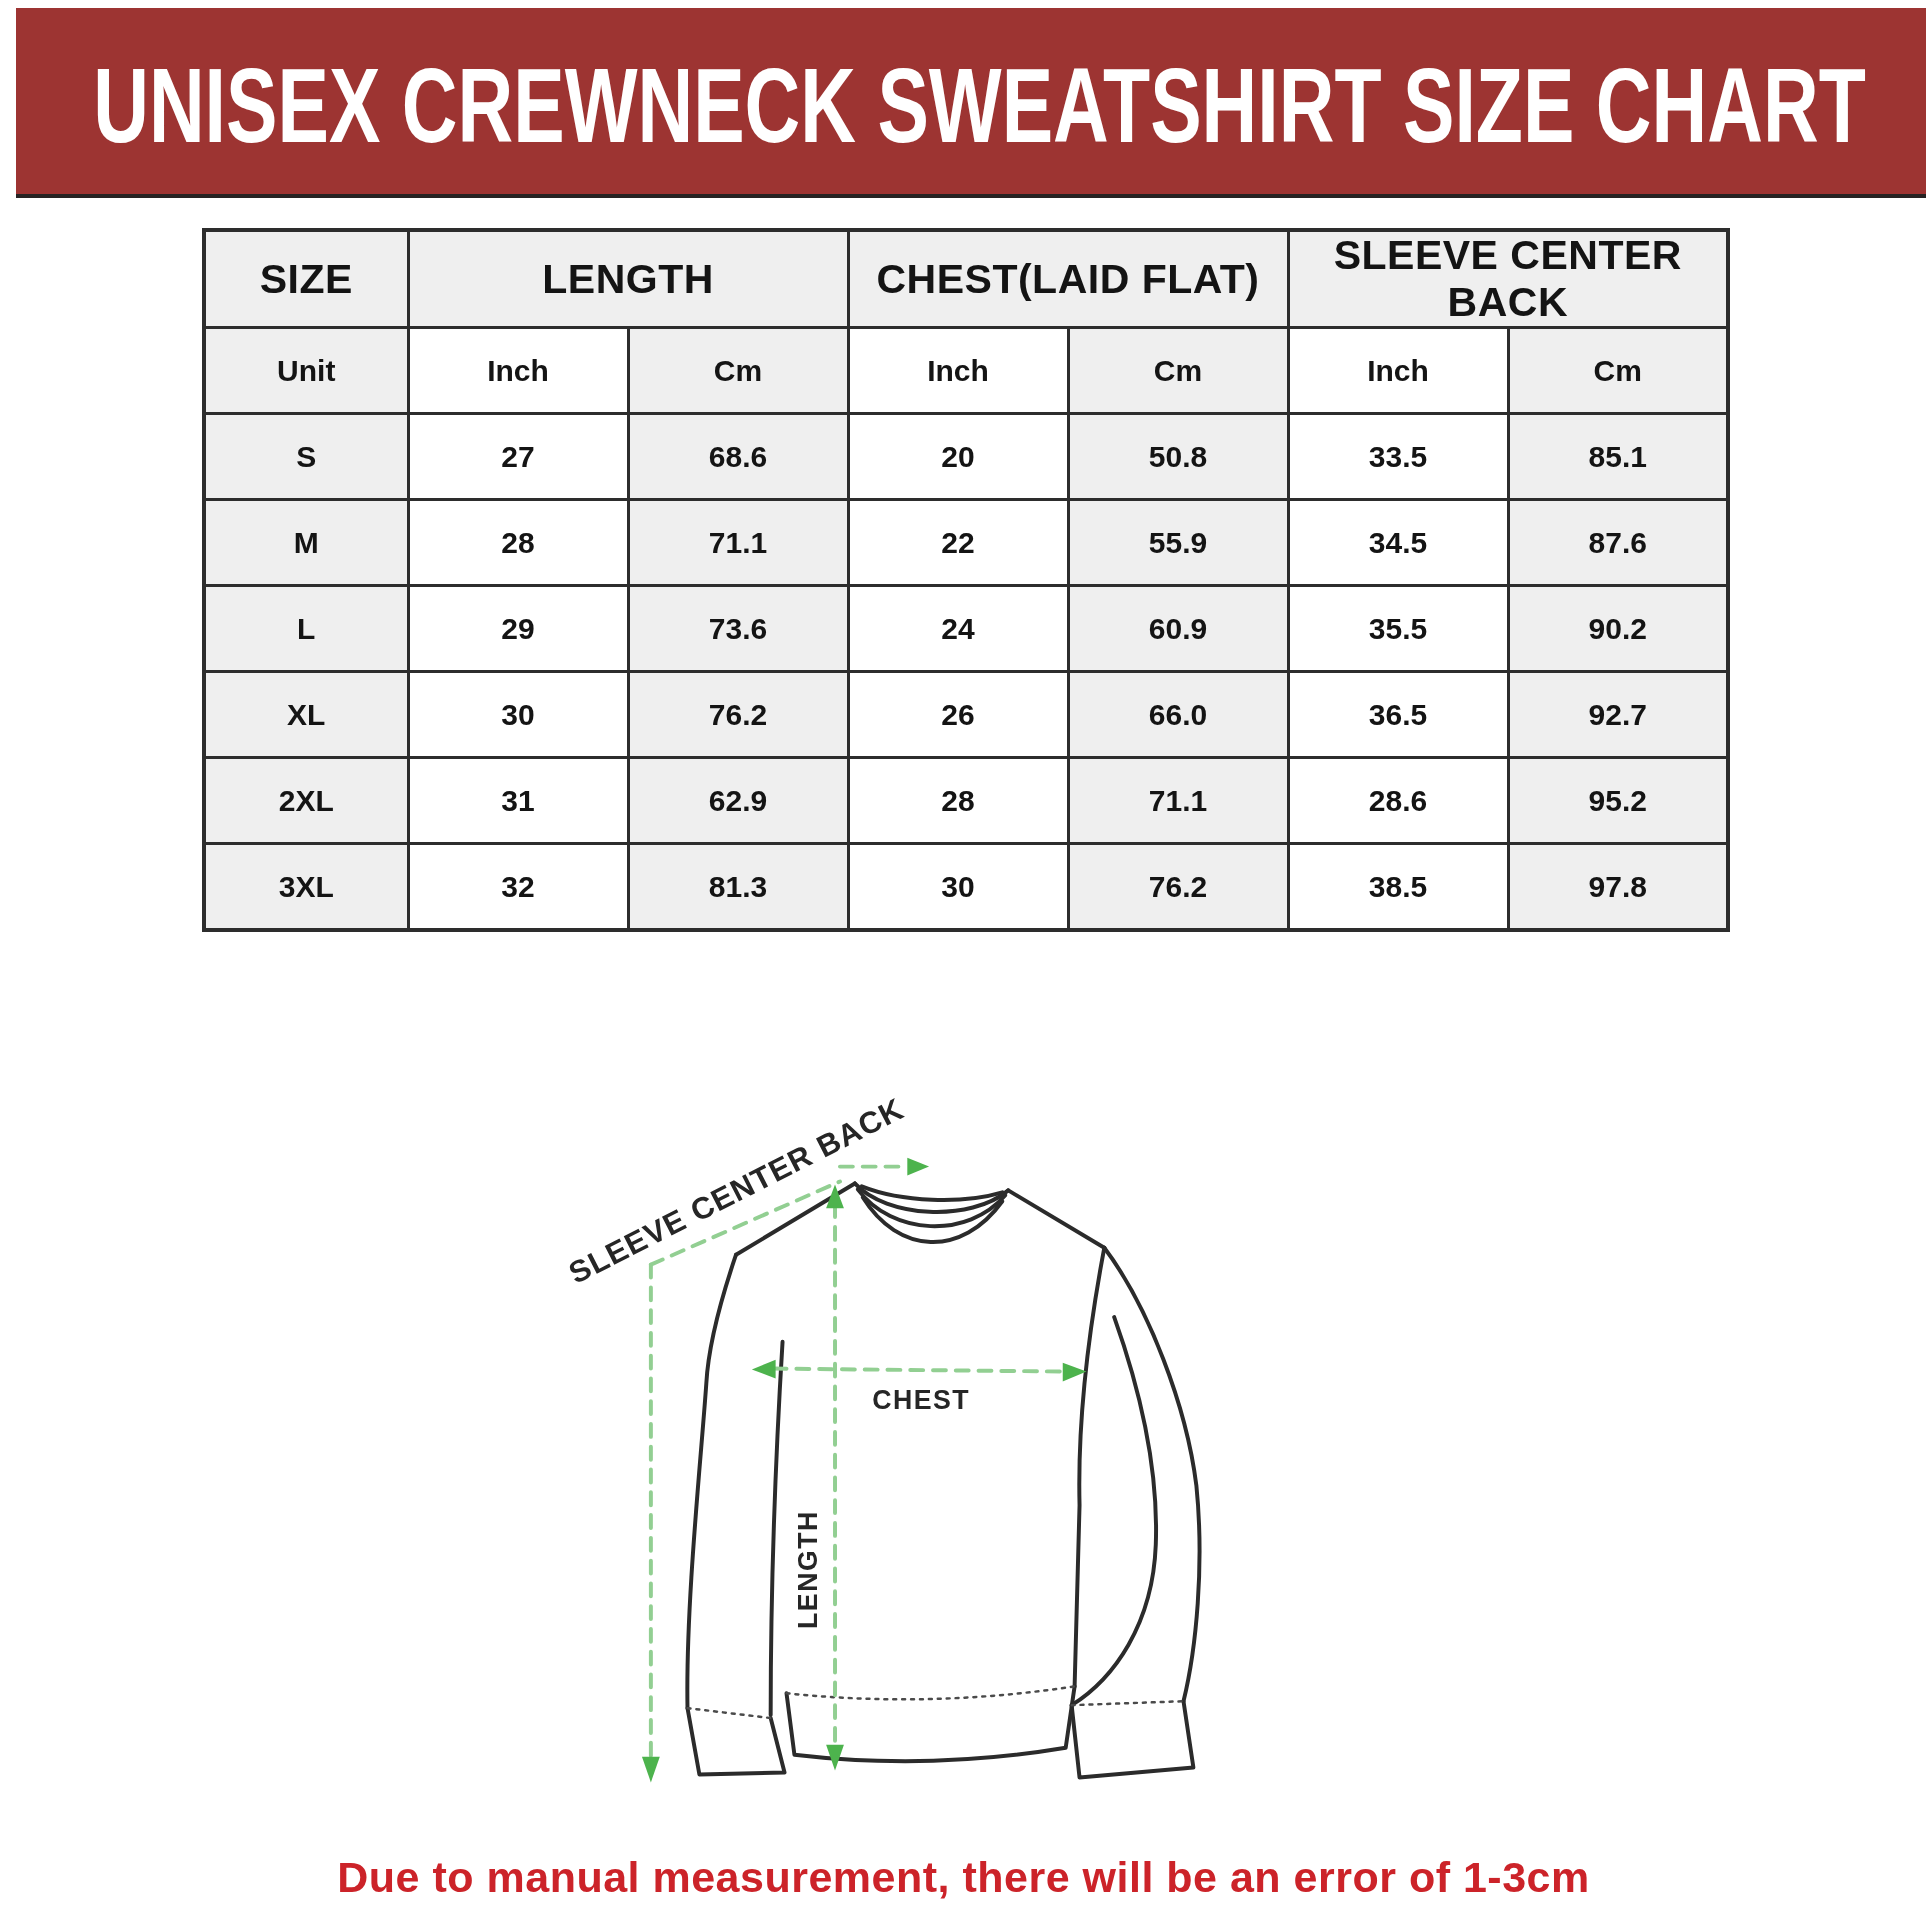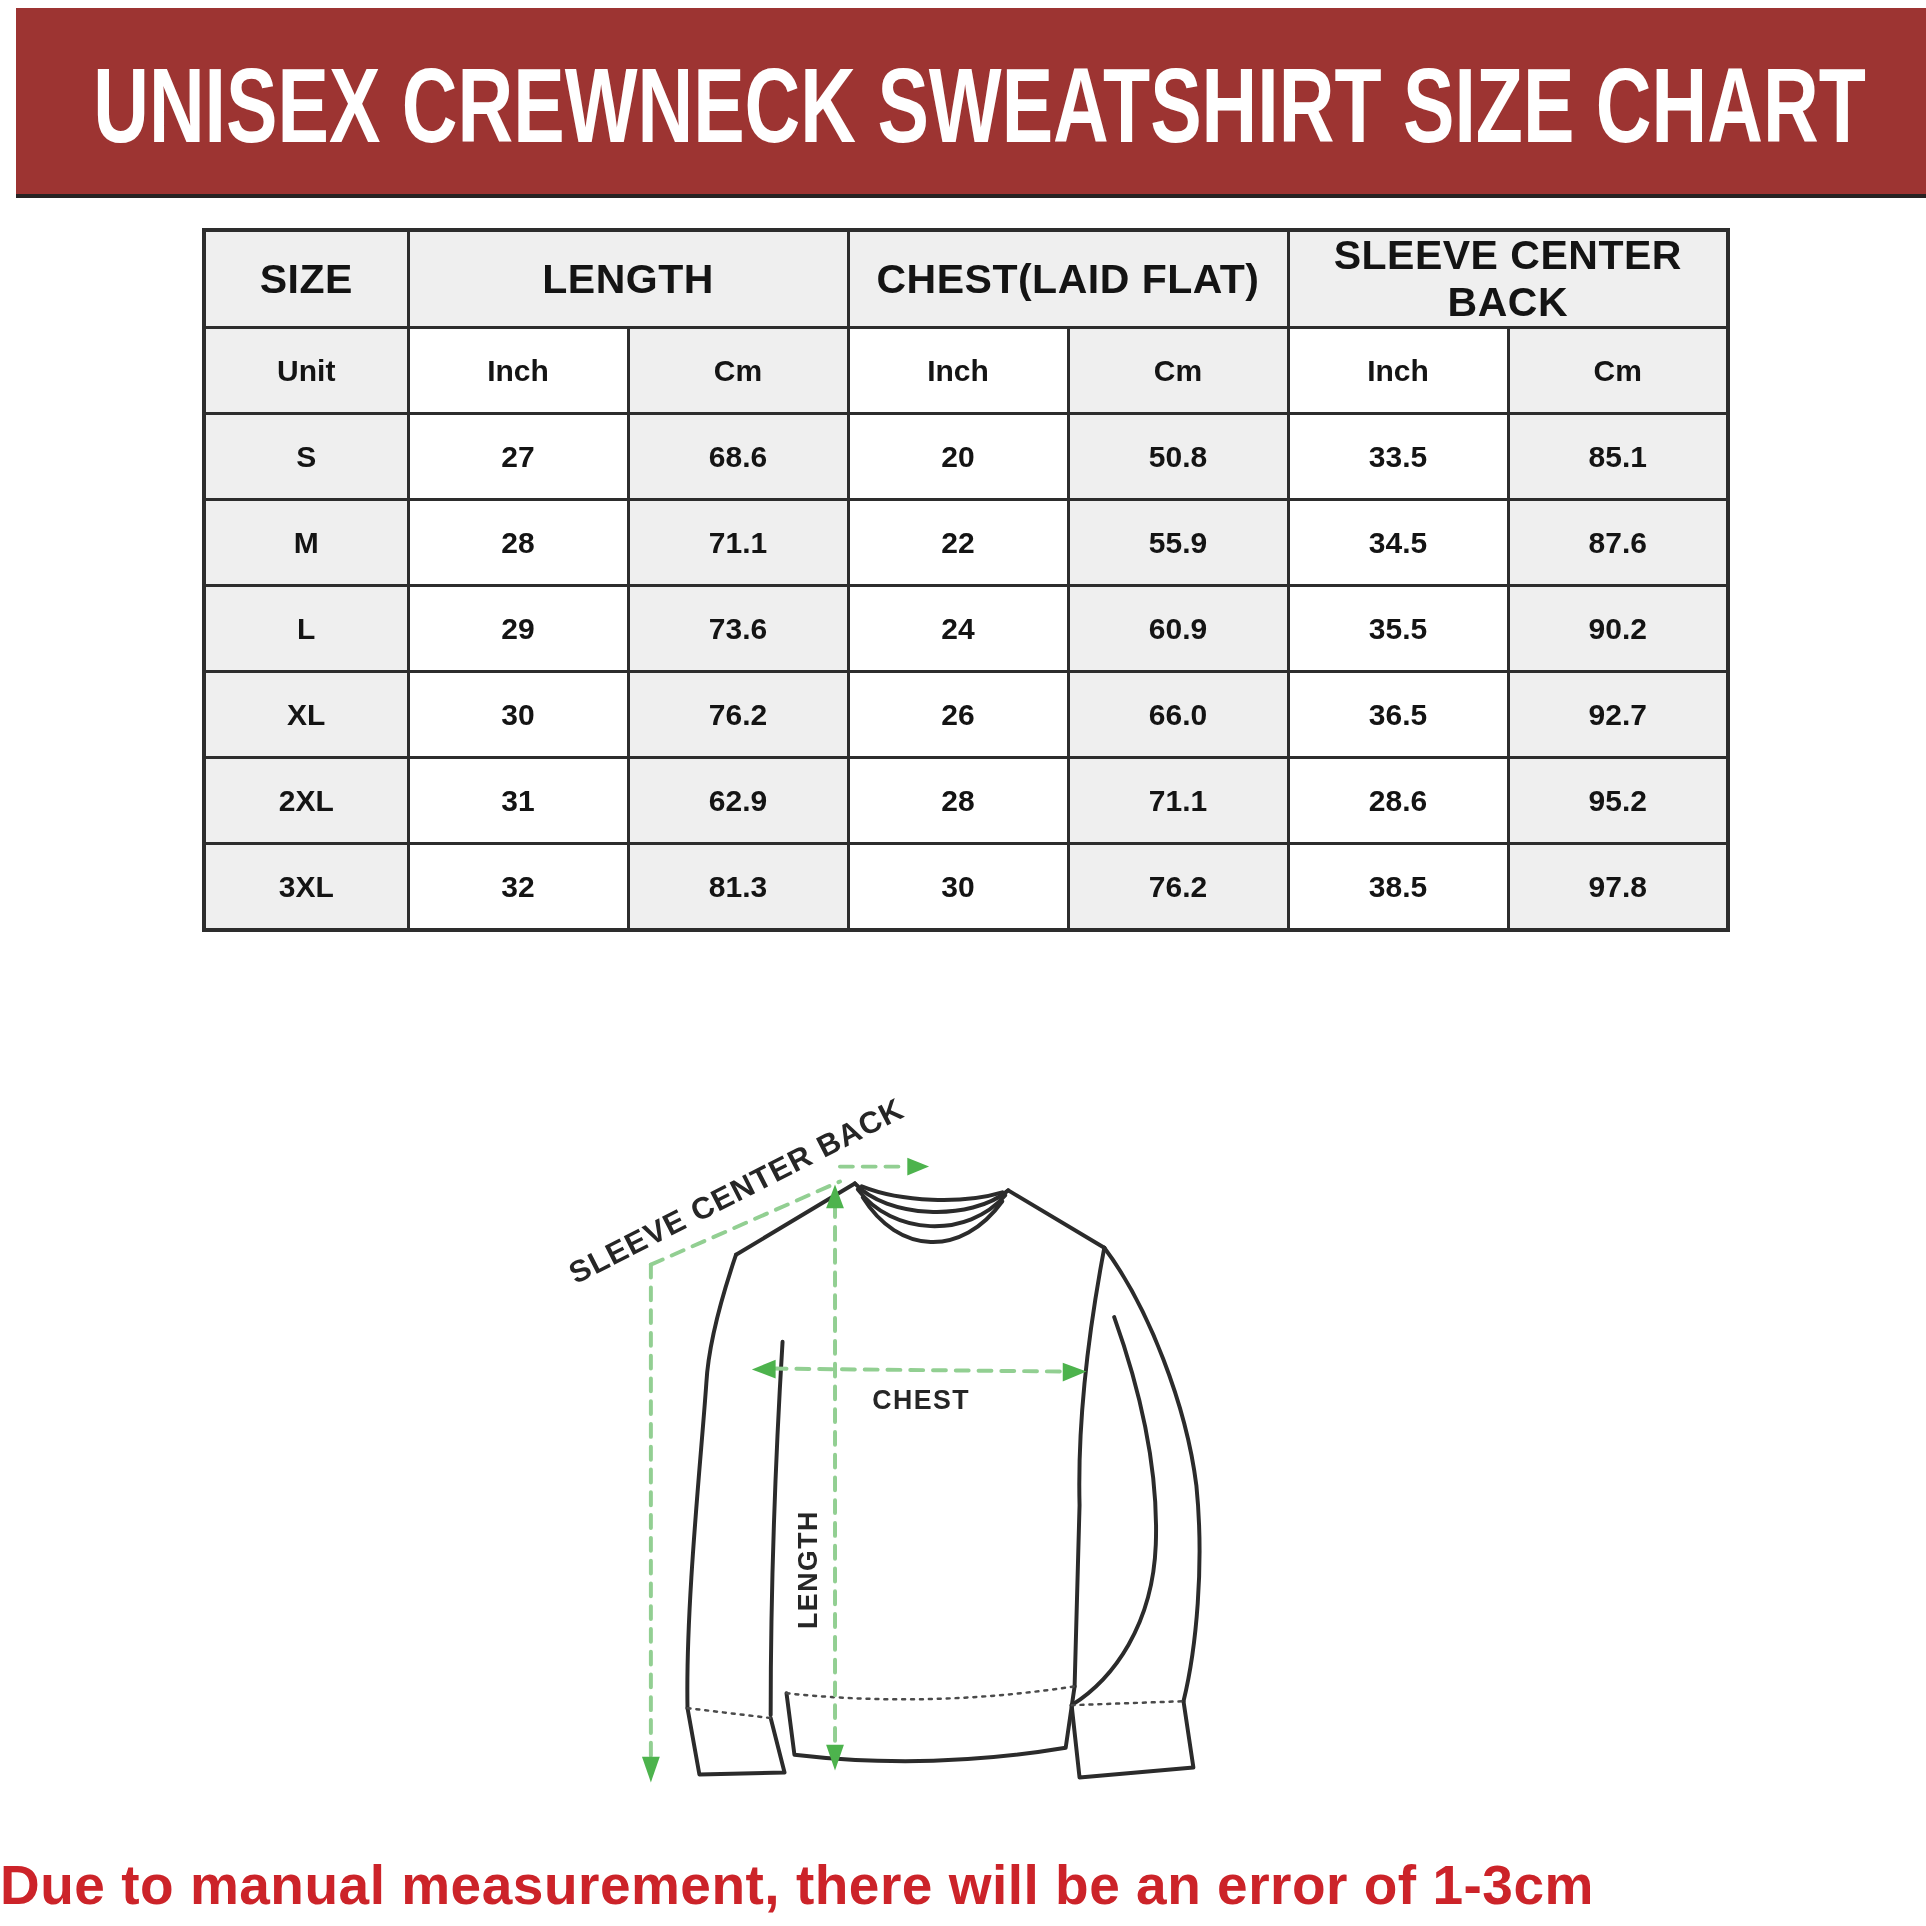--- a/index.html
+++ b/index.html
@@ -32,22 +32,22 @@
   tr.unit-row td{height:83px;font-size:30px;}
   tbody.data-rows td{height:83px;font-size:30px;}
   
   .diagram{position:absolute;top:1129px;left:614px;width:644px;height:693px;}
   .diagram svg{display:block;width:100%;height:100%;overflow:visible;}
   .diagram text{
     fill:#262626;font-weight:bold;font-family:"Liberation Sans",sans-serif;
   }
   
   .note{
-    position:absolute;top:1853px;left:0;width:1927px;
-    font-size:55px;font-weight:bold;color:#cc2329;letter-spacing:0.5px;
+    position:absolute;top:1853px;left:0;width:1927px;text-align:center;
+    font-size:43px;font-weight:bold;color:#cc2329;letter-spacing:0.5px;
   }
 </style>
 </head>
 <body>
 
 <div class="banner">
   <svg viewBox="0 0 1946 192" preserveAspectRatio="none">
     <text x="973" y="138" font-size="110" text-anchor="middle" textLength="1790" lengthAdjust="spacingAndGlyphs">UNISEX CREWNECK SWEATSHIRT SIZE CHART</text>
   </svg>
 </div>

